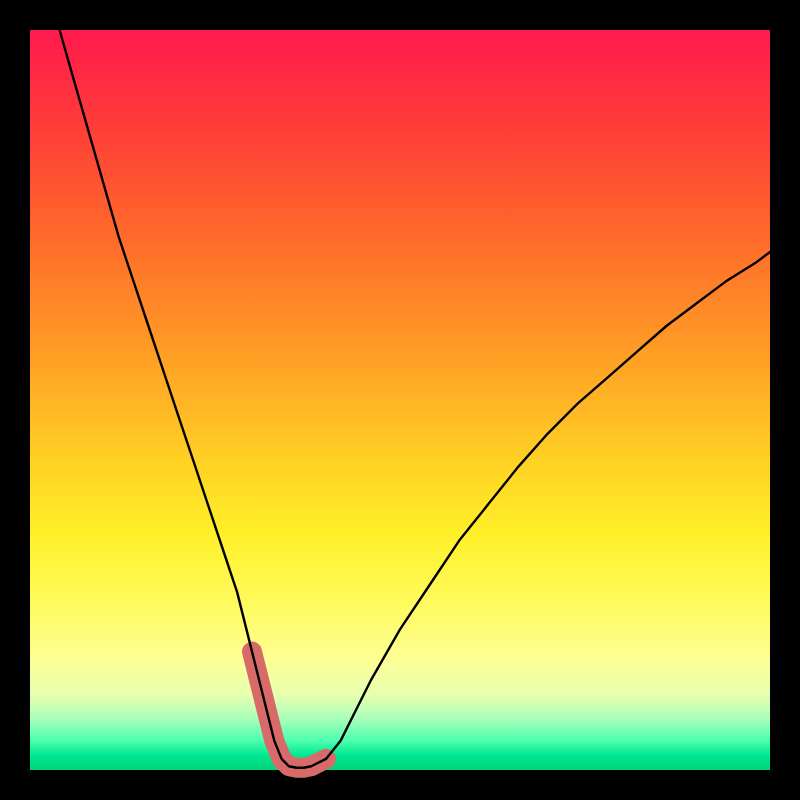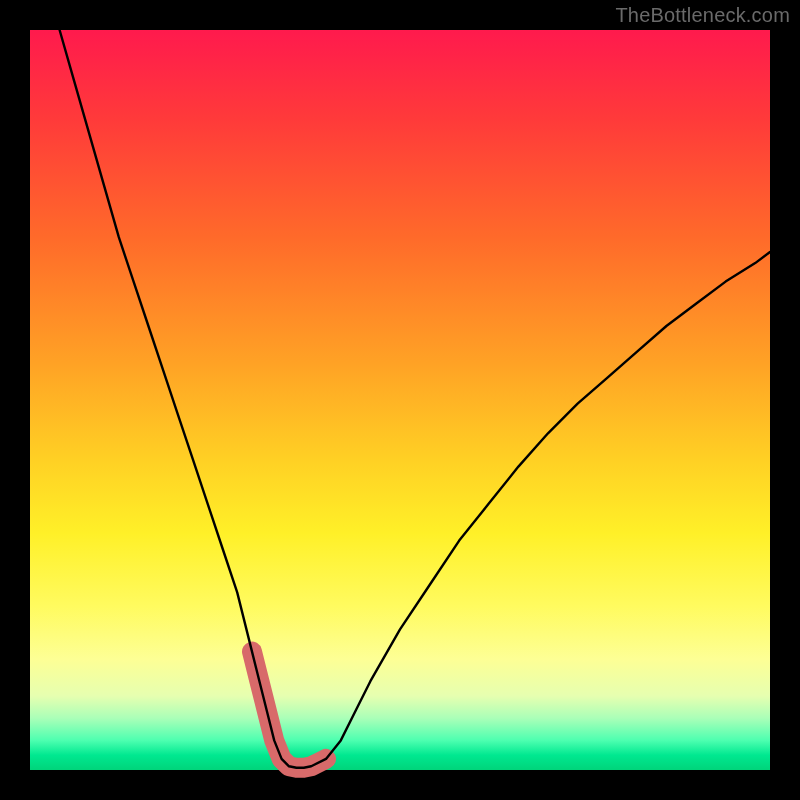--- a/index.html
+++ b/index.html
@@ -57,20 +57,19 @@
     top: 0;
     width: 740px;
     height: 740px;
     overflow: visible;
   }
 </style>
 </head>
 <body>
 
 <div class="frame">
-  <div class="watermark">TheBottleneck.com</div>
   <div class="plot-area">
     <svg class="curve" viewBox="0 0 740 740" preserveAspectRatio="none">
       <path id="highlight-path" fill="none" stroke="#d86a6a" stroke-width="20" stroke-linecap="round" stroke-linejoin="round" d="M222.00 621.60 L229.40 651.20 L236.80 680.80 L244.20 710.40 L251.60 728.90 L259.00 736.30 L266.40 737.78 L273.80 737.78 L281.20 736.30 L288.60 732.60 L296.00 728.90"></path>
       <path id="main-path" fill="none" stroke="#000" stroke-width="2.4" stroke-linecap="round" stroke-linejoin="round" d="M29.60 0.00 L44.40 51.80 L59.20 103.60 L74.00 155.40 L88.80 207.20 L103.60 251.60 L118.40 296.00 L133.20 340.40 L148.00 384.80 L162.80 429.20 L177.60 473.60 L192.40 518.00 L207.20 562.40 L222.00 621.60 L229.40 651.20 L236.80 680.80 L244.20 710.40 L251.60 728.90 L259.00 736.30 L266.40 737.78 L273.80 737.78 L281.20 736.30 L296.00 728.90 L310.80 710.40 L325.60 680.80 L340.40 651.20 L370.00 599.40 L399.60 555.00 L429.20 510.60 L458.80 473.60 L488.40 436.60 L518.00 403.30 L547.60 373.70 L577.20 347.80 L606.80 321.90 L636.40 296.00 L666.00 273.80 L695.60 251.60 L725.20 233.10 L740.00 222.00"></path>
     </svg>
   </div>
 </div>
 
 </body></html>

